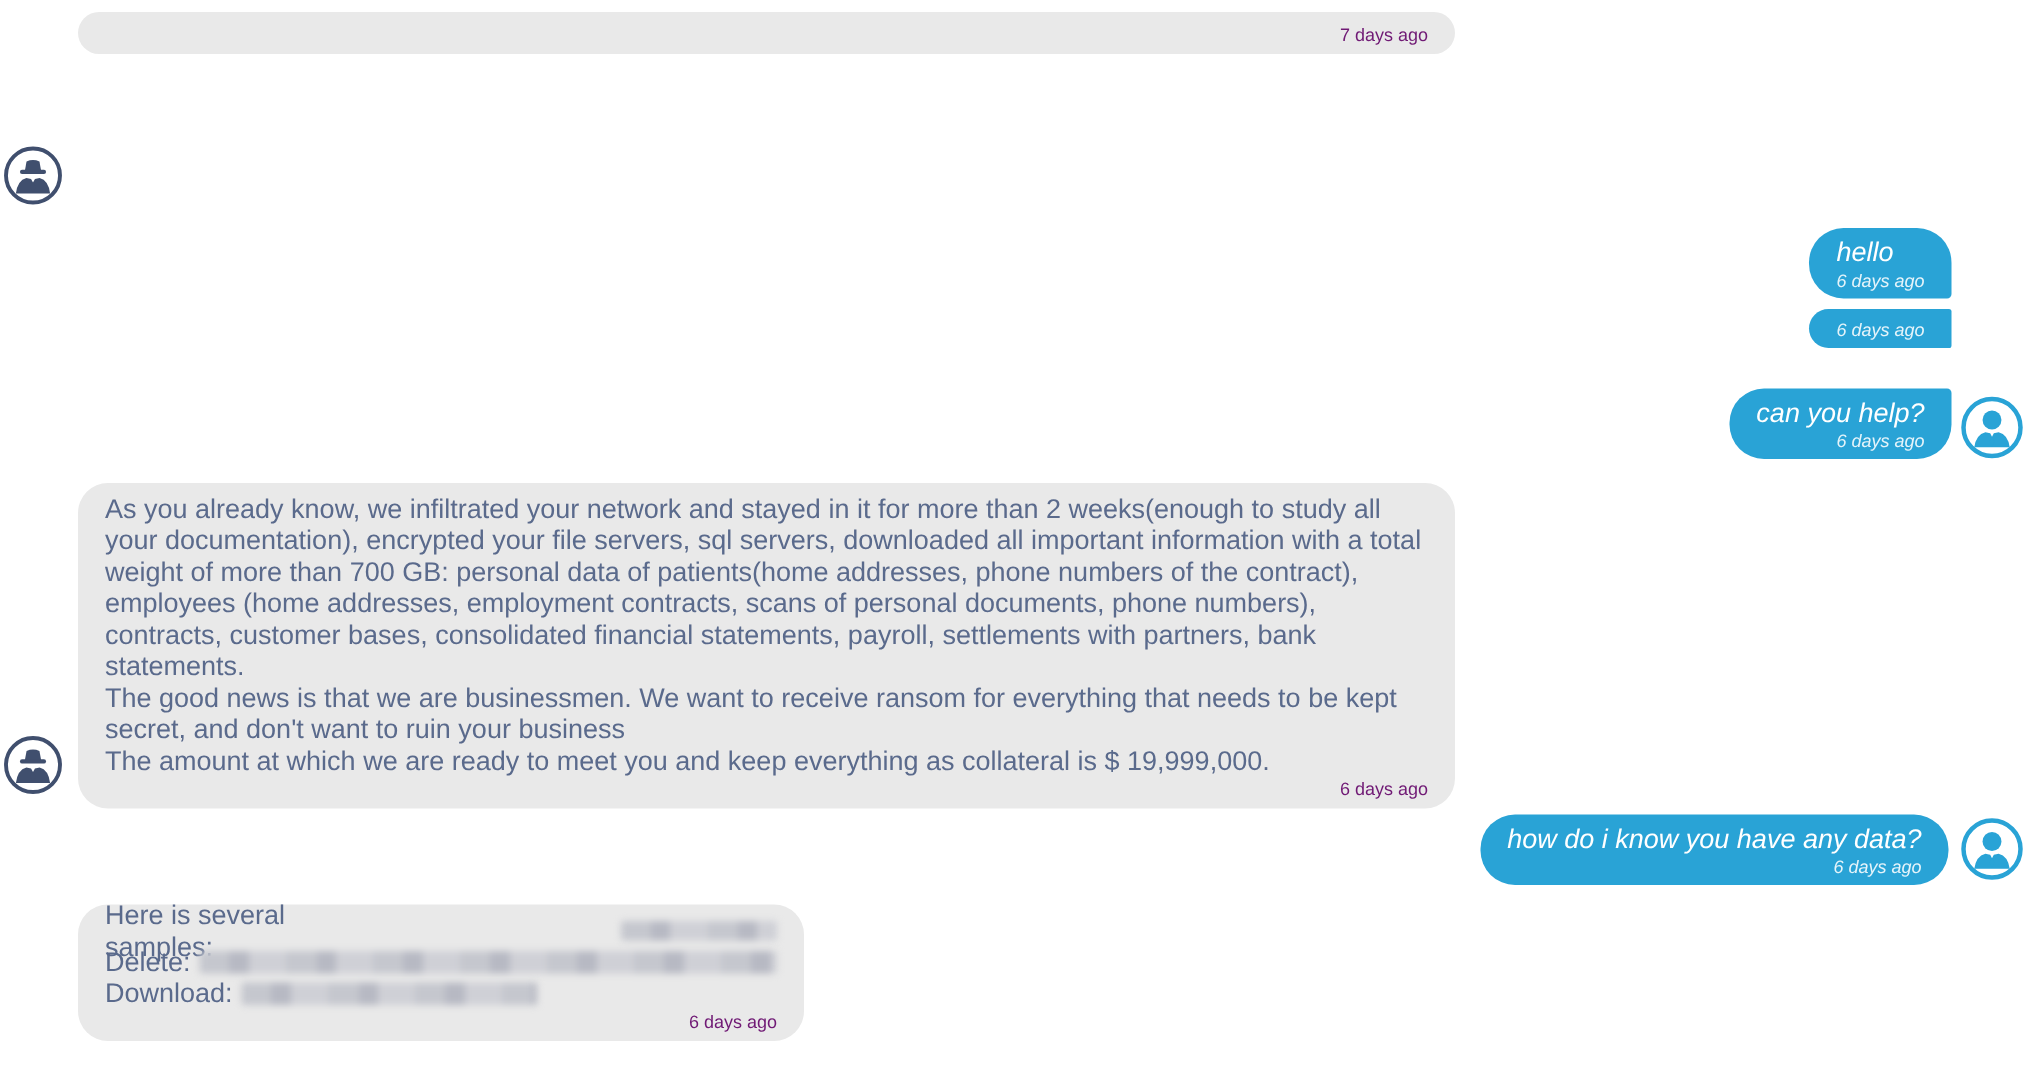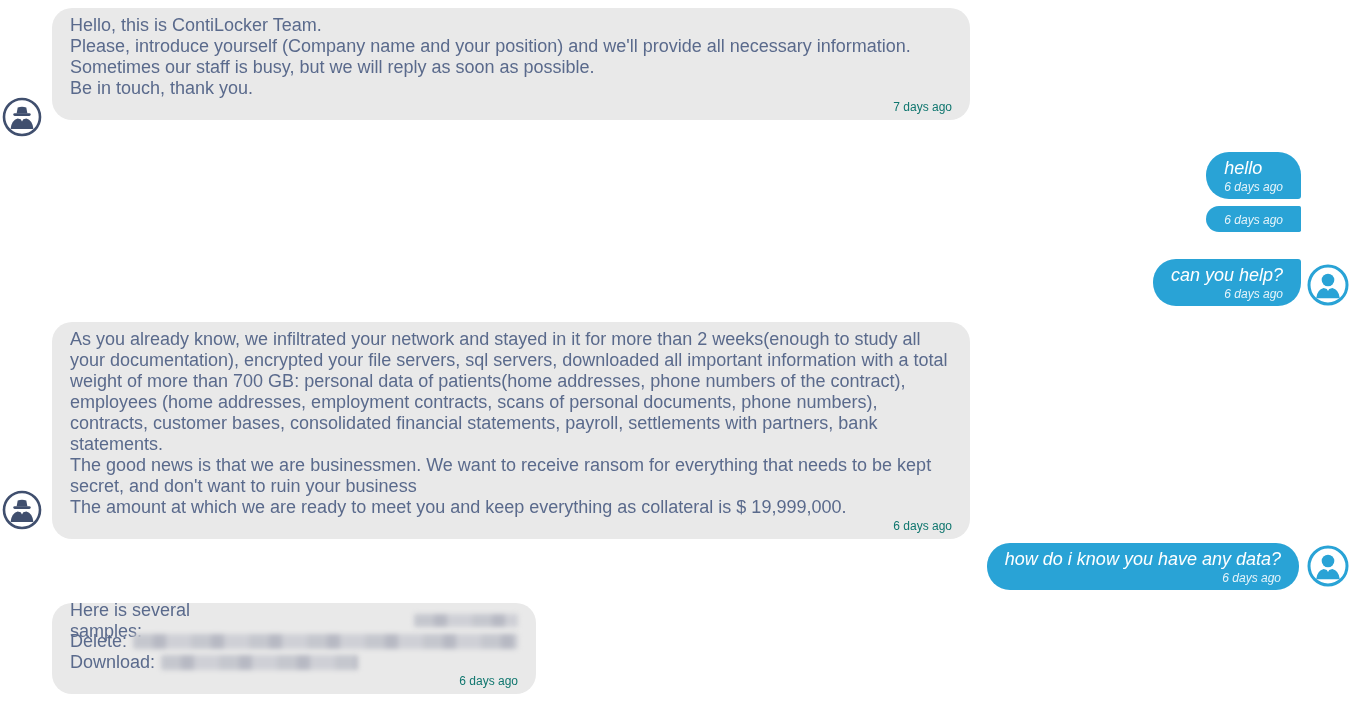--- a/index.html
+++ b/index.html
@@ -31,21 +31,21 @@
     font-style: italic;
   }
   .pre { white-space: pre-line; }
   .ts {
     display: block;
     text-align: right;
     font-size: 12px;
     line-height: 14px;
     margin-top: 1px;
   }
-  .incoming .ts { color: #0f766e; }
+  .incoming .ts { color: #701a75; }
   .outgoing .ts { color: rgba(255,255,255,0.88); }
 
   
   #op-msg-1 { left: 52px; top: 8px;   width: 918px; }
   #op-msg-2 { left: 52px; top: 322px; width: 918px; }
   #op-msg-3 { left: 52px; top: 603px; width: 484px; }
 
   #cl-msg-1 { right: 51px; top: 152px; border-radius: 23px 23px 3px 23px; }
   #cl-msg-2 { right: 51px; top: 206px; border-radius: 23px 3px 3px 23px; }
   #cl-msg-3 { right: 51px; top: 259px; border-radius: 23px 3px 23px 23px; }
@@ -73,24 +73,20 @@
   .strip-download { width: 392px; margin-left: 6px; }
   .strip-delete   { width: 440px; margin-left: 6px; }
   .strip-password { width: 197px; margin-left: 6px; }
 </style>
 </head>
 <body>
 
 <div class="screen">
 
   <div class="bubble incoming" id="op-msg-1">
-    <div class="pre">Hello, this is ContiLocker Team.
-Please, introduce yourself (Company name and your position) and we'll provide all necessary information.
-Sometimes our staff is busy, but we will reply as soon as possible.
-Be in touch, thank you.</div>
     <span class="ts">7 days ago</span>
   </div>
   <div class="avatar" id="op-avatar-1">
     <svg width="40" height="40" viewBox="0 0 40 40">
       <circle cx="20" cy="20" r="18" fill="#ffffff" stroke="#404f6e" stroke-width="2.6"></circle>
       <path d="M14.6,16.6 L15.7,10.6 Q20,8.8 24.3,10.6 L25.4,16.6 Z" fill="#404f6e"></path>
       <rect x="11.3" y="16.2" width="17.4" height="2.8" rx="1.4" fill="#404f6e"></rect>
       <path d="M8.6,32 Q9.6,23.2 15.6,21.6 L18.7,22.3 L20,24.6 L21.3,22.3 L24.4,21.6 Q30.4,23.2 31.4,32 Z" fill="#404f6e"></path>
       <path d="M19.1,24.9 L20.9,24.9 L21.7,28.4 L20,31.6 L18.3,28.4 Z" fill="#404f6e"></path>
     </svg>

